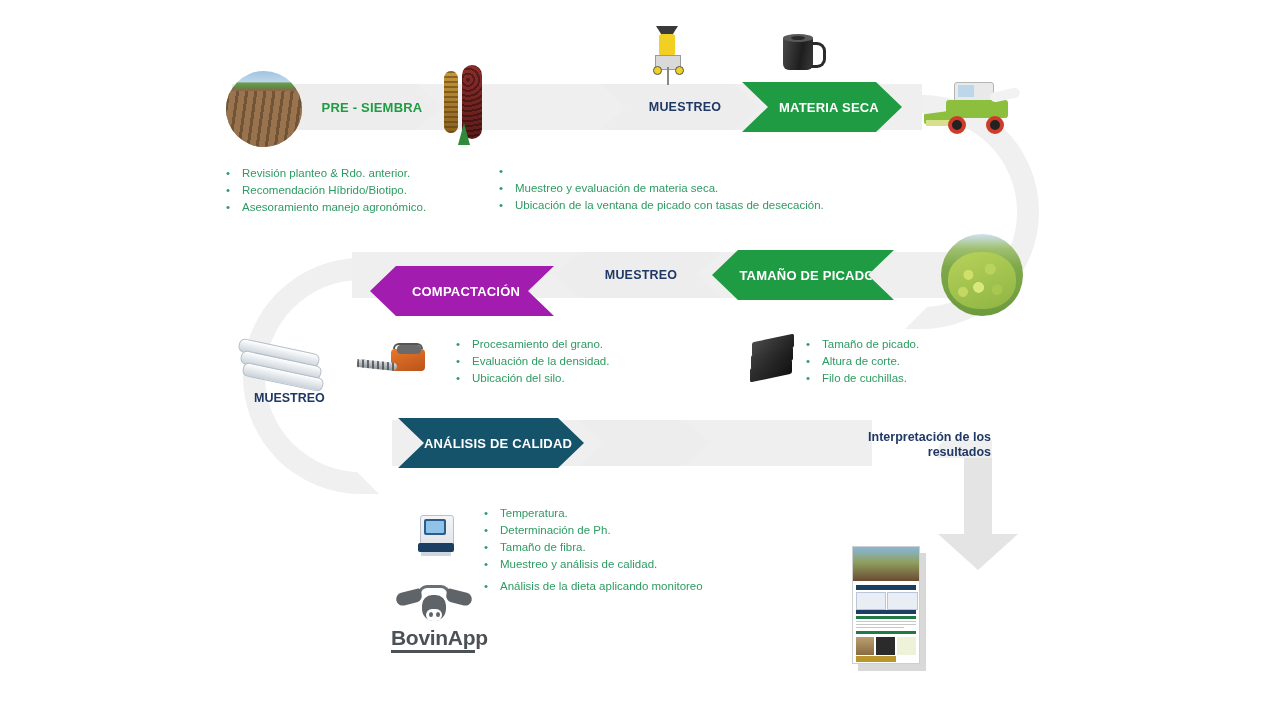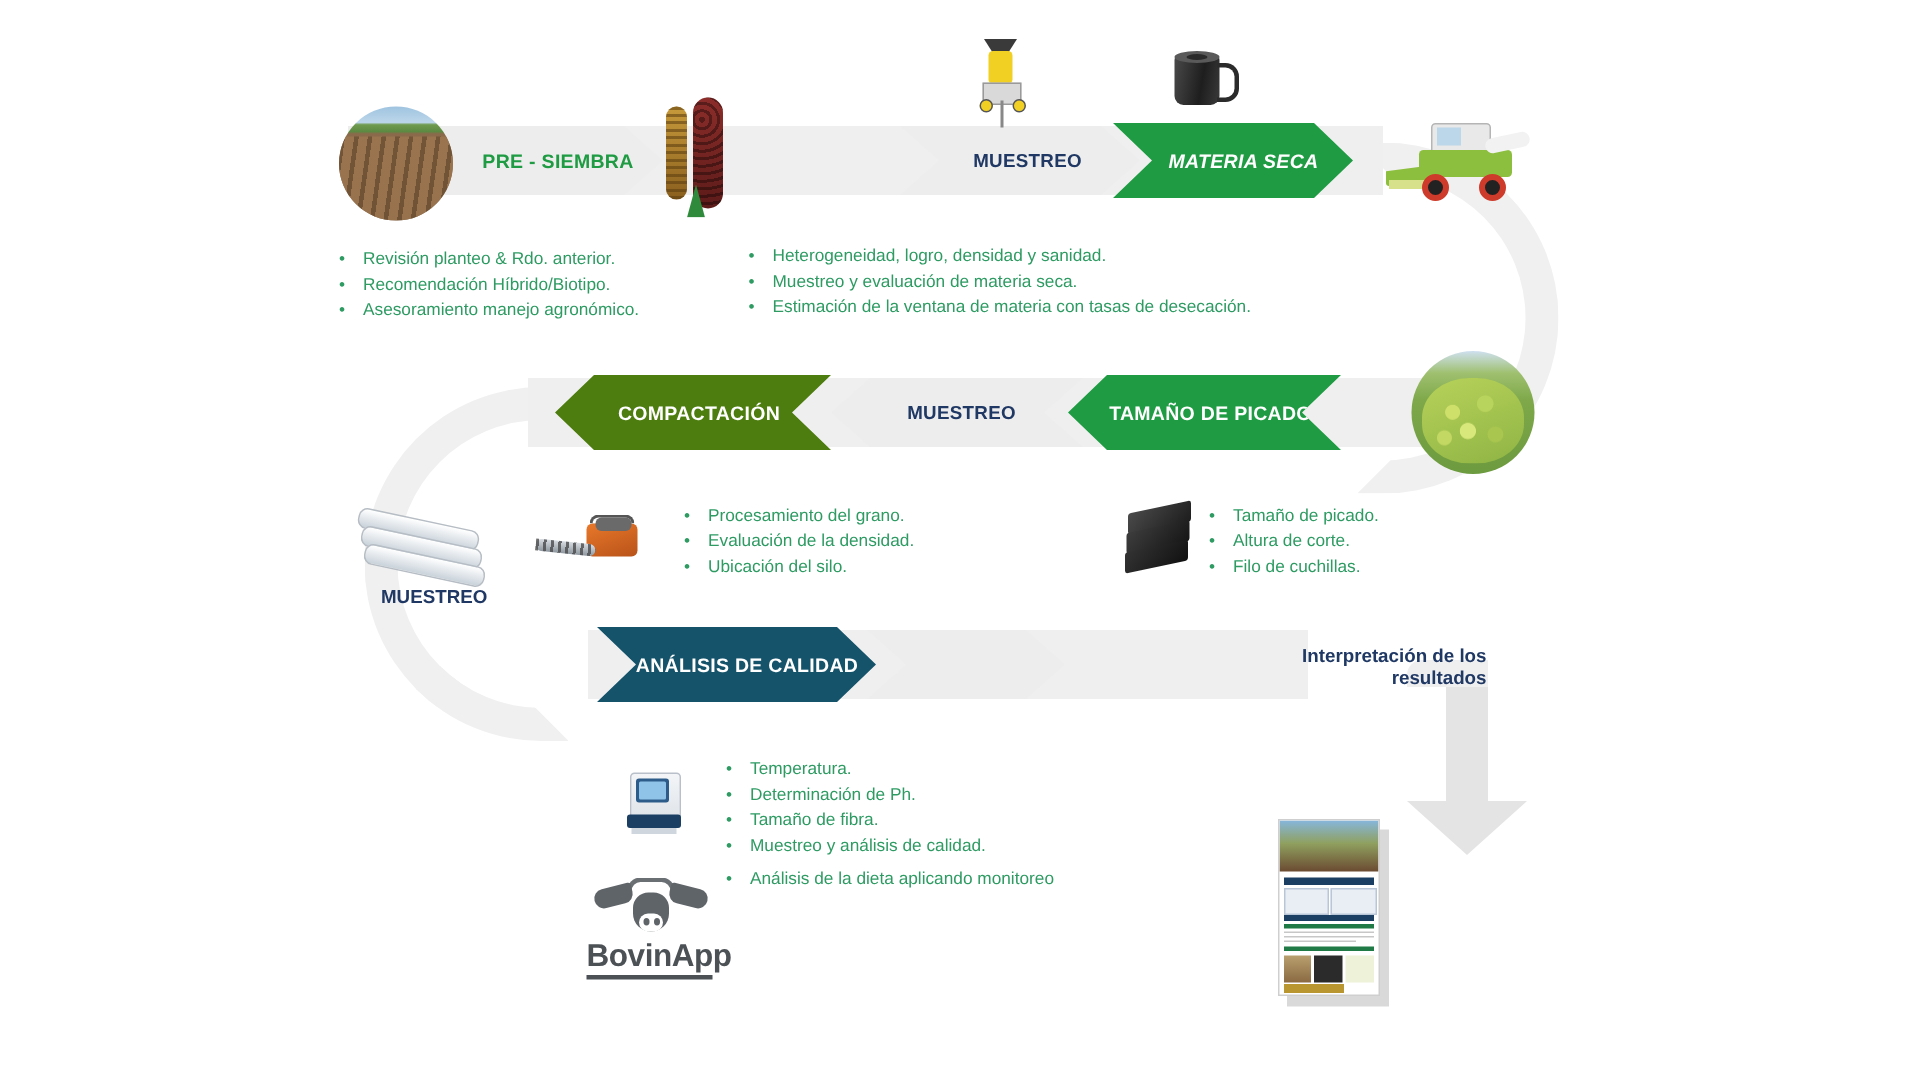--- a/index.html
+++ b/index.html
@@ -21,21 +21,21 @@
     font-weight:bold;
     letter-spacing:.2px;
     box-sizing:border-box;
   }
   .chev.r{ clip-path:polygon(0 0, calc(100% - 26px) 0, 100% 50%, calc(100% - 26px) 100%, 0 100%, 26px 50%); }
   .chev.r.flat{ clip-path:polygon(0 0, calc(100% - 26px) 0, 100% 50%, calc(100% - 26px) 100%, 0 100%); }
   .chev.l{ clip-path:polygon(26px 0, 100% 0, calc(100% - 26px) 50%, 100% 100%, 26px 100%, 0 50%); }
 
   .grey{background:#ededed;color:#1f3864;}
   .green{background:#1f9c43;}
-  .tealdark{background:#4d7c0f;}
+  .tealdark{background:#a21caf;margin-top:16px;}
   .bluedeep{background:#15536b;}
   .navy{background:#1b3f63;}
 
   
   .bullets{position:absolute;color:#2e9b63;font-size:11.5px;line-height:17px;white-space:nowrap;}
   .bullets .row{display:flex;}
   .bullets .dot{width:16px;flex:none;color:#2e9b63;}
   .label-navy{position:absolute;color:#1f3864;font-weight:bold;font-size:12.5px;}
 
   
@@ -109,21 +109,21 @@
 
   <div class="chev r flat grey" style="left:232px;top:84px;width:210px;height:46px;">
     <span style="color:#1f9c43;font-size:13px;padding-left:70px;">PRE - SIEMBRA</span>
   </div>
 
 
   <div class="chev r grey" style="left:600px;top:84px;width:160px;height:46px;">
     <span style="font-size:12.5px;padding-left:10px;">MUESTREO</span>
   </div>
 
-  <div class="chev r green" style="left:742px;top:82px;width:160px;height:50px;font-style:italic;">
+  <div class="chev r green" style="left:742px;top:82px;width:160px;height:50px;">
     <span style="font-size:13px;padding-left:14px;">MATERIA SECA</span>
   </div>
 
   <div class="circ field-photo" style="left:226px;top:71px;width:76px;height:76px;"></div>
 
   <div class="abs" style="left:440px;top:63px;width:50px;height:78px;">
     <div class="abs" style="left:4px;top:8px;width:14px;height:62px;border-radius:7px;
          background:linear-gradient(180deg,#c79a3b,#8a5f1e);"></div>
     <div class="abs" style="left:4px;top:8px;width:14px;height:62px;border-radius:7px;
          background:repeating-linear-gradient(0deg,rgba(90,60,15,.55) 0 2px,transparent 2px 5px);"></div>
@@ -177,29 +177,28 @@
       </div>
     <div class="row">
         <span class="dot">•</span>
       <span>Asesoramiento manejo agronómico.</span>
       </div>
   </div>
 
   <div class="bullets" style="left:499px;top:163px;">
     <div class="row">
         <span class="dot">•</span>
-      <span>Heterogeneidad, logro, densidad y sanidad.</span>
       </div>
     <div class="row">
         <span class="dot">•</span>
       <span>Muestreo y evaluación de materia seca.</span>
       </div>
     <div class="row">
         <span class="dot">•</span>
-      <span>Estimación de la ventana de materia con tasas de desecación.</span>
+      <span>Ubicación de la ventana de picado con tasas de desecación.</span>
       </div>
   </div>
 
   <div class="abs" style="left:352px;top:252px;width:610px;height:46px;background:#efefef;"></div>
 
   <div class="chev l tealdark" style="left:370px;top:250px;width:184px;height:50px;">
     <span style="font-size:13px;padding-left:8px;">COMPACTACIÓN</span>
   </div>
 
   <div class="chev l grey" style="left:554px;top:252px;width:168px;height:46px;">

